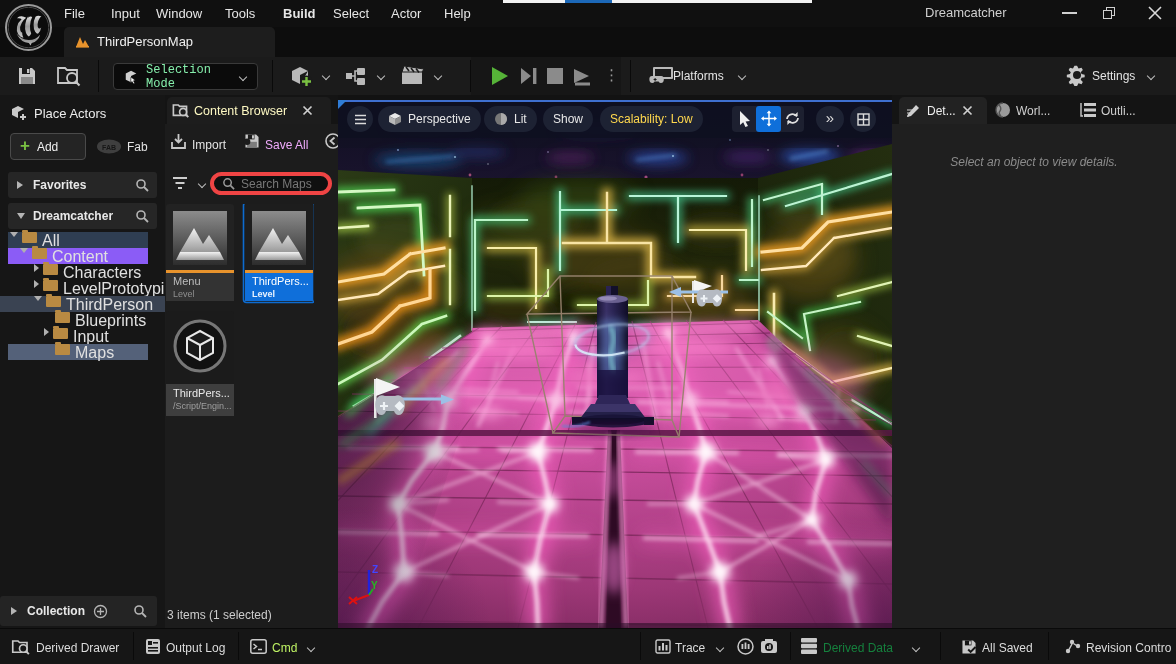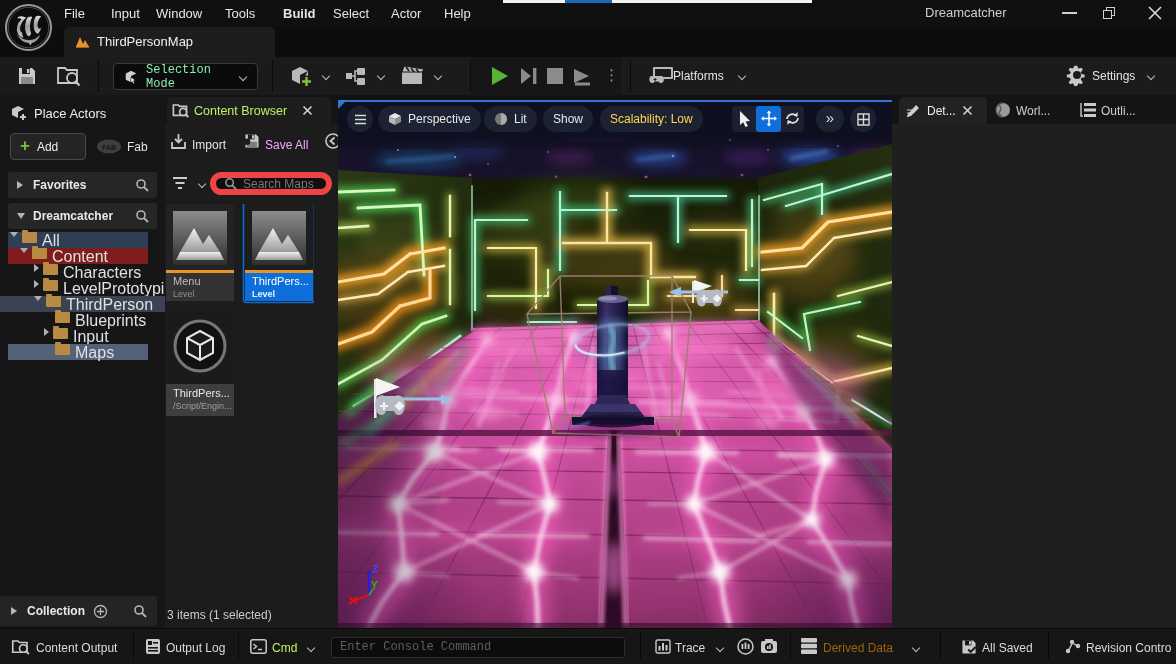--- a/index.html
+++ b/index.html
@@ -183,21 +183,21 @@
   </div>
 
   <style>
     .trow{position:absolute;height:16px;display:flex;align-items:flex-start;color:#e0e0e0;font-size:16px;}
     .tri-r{width:0;height:0;border-left:5px solid #b0b0b0;border-top:4px solid transparent;border-bottom:4px solid transparent;margin-right:4px;}
     .tri-d{width:0;height:0;border-top:5px solid #b0b0b0;border-left:4px solid transparent;border-right:4px solid transparent;margin-right:4px;}
     .fold{width:15px;height:11px;background:#b98a42;border-radius:1px;position:relative;margin-right:5px;flex:none;}
     .fold:before{content:"";position:absolute;top:-2px;left:0;width:6px;height:2px;background:#b98a42;border-radius:1px 1px 0 0;}
   </style>
   <div class="trow" style="left:8px;top:232px;width:140px;background:#2f3e52;"><span class="tri-d" style="margin-left:2px;"></span><span class="fold"></span>All</div>
-  <div class="trow" style="left:8px;top:248px;width:140px;background:#7f1d1d;"><span class="tri-d" style="margin-left:12px;"></span><span class="fold"></span>Content</div>
+  <div class="trow" style="left:8px;top:248px;width:140px;background:#8b5cf6;"><span class="tri-d" style="margin-left:12px;"></span><span class="fold"></span>Content</div>
   <div class="trow" style="left:8px;top:264px;"><span class="tri-r" style="margin-left:26px;"></span><span class="fold"></span>Characters</div>
   <div class="trow" style="left:8px;top:280px;"><span class="tri-r" style="margin-left:26px;"></span><span class="fold"></span>LevelPrototypi</div>
   <div class="trow" style="left:0px;top:296px;width:165px;background:#3a4352;"><span class="tri-d" style="margin-left:34px;"></span><span class="fold"></span>ThirdPerson</div>
   <div class="trow" style="left:8px;top:312px;"><span class="fold" style="margin-left:47px;"></span>Blueprints</div>
   <div class="trow" style="left:8px;top:328px;"><span class="tri-r" style="margin-left:36px;"></span><span class="fold"></span>Input</div>
   <div class="trow" style="left:8px;top:344px;width:140px;background:#546179;"><span class="fold" style="margin-left:47px;"></span>Maps</div>
 
   <div class="abs row" style="left:0px;top:596px;width:157px;height:30px;background:#242424;border-radius:3px;padding:0 10px;">
     <svg width="8" height="10">
         <path d="M1 1 L7 5 L1 9 Z" fill="#b5b5b5"></path>
@@ -214,21 +214,21 @@
   </div>
 
   <div class="abs" style="left:165px;top:95px;width:173px;height:537px;background:#1c1c1c;"></div>
   <div class="abs" style="left:165px;top:95px;width:173px;height:29px;background:#141414;"></div>
   <div class="abs" style="left:167px;top:97px;width:164px;height:27px;background:#1d1d1d;border-radius:5px 5px 0 0;"></div>
   <svg class="abs" style="left:172px;top:102px;" width="18" height="17" viewBox="0 0 26 24">
       <path d="M2 4 h7 l2 2 h10 v13 h-19 z" fill="none" stroke="#c8c8c8" stroke-width="2.4"></path>
       <circle cx="16" cy="14" r="5" fill="#1d1d1d" stroke="#c8c8c8" stroke-width="2.4"></circle>
       <path d="M19.5 17.5 L23.5 21.5" stroke="#c8c8c8" stroke-width="2.8"></path>
     </svg>
-  <div class="abs" style="left:194px;top:104px;color:#bef264;font-size:12.5px;">Content Browser</div>
+  <div class="abs" style="left:194px;top:104px;color:#fef9c3;font-size:12.5px;">Content Browser</div>
   <svg class="abs" style="left:302px;top:105px;" width="11" height="11">
       <path d="M1.5 1.5 L9.5 9.5 M9.5 1.5 L1.5 9.5" stroke="#cfcfcf" stroke-width="1.7"></path>
     </svg>
 
   <svg class="abs" style="left:169px;top:132px;" width="19" height="19" viewBox="0 0 19 19">
       <path d="M3 10 v6 h13 v-6" fill="none" stroke="#c8c8c8" stroke-width="1.8"></path>
       <path d="M9.5 2 v8 M6 7 l3.5 3.5 L13 7" fill="none" stroke="#c8c8c8" stroke-width="1.8"></path>
     </svg>
   <div class="abs" style="left:192px;top:138px;color:#e3e3e3;">Import</div>
   <svg class="abs" style="left:243px;top:132px;" width="18" height="18" viewBox="0 0 22 22">
@@ -242,21 +242,21 @@
   <div class="abs" style="left:265px;top:138px;color:#f0abfc;">Save All</div>
   <svg class="abs" style="left:325px;top:133px;" width="16" height="16" viewBox="0 0 16 16">
       <circle cx="8" cy="8" r="7" fill="none" stroke="#c8c8c8" stroke-width="1.6"></circle>
       <path d="M9.5 4.5 L5.5 8 L9.5 11.5" fill="none" stroke="#c8c8c8" stroke-width="1.8"></path>
     </svg>
 
   <svg class="abs" style="left:172px;top:176px;" width="18" height="14" viewBox="0 0 18 14">
       <path d="M1 2 h14 M3.5 7 h9 M6 12 h4" stroke="#cdcdcd" stroke-width="2"></path>
     </svg>
   <span class="abs chev" style="left:194px;top:180px;"></span>
-  <div class="abs row" style="left:210px;top:172px;width:122px;height:23px;background:#101010;border:6px solid #ef4444;border-radius:12px;padding:0 8px;">
+  <div class="abs row" style="left:210px;top:172px;width:122px;height:23px;background:#101010;border:4px solid #ef4444;border-radius:12px;padding:0 8px;">
     <svg width="13" height="13" viewBox="0 0 14 14">
         <circle cx="6" cy="6" r="4" fill="none" stroke="#9a9a9a" stroke-width="1.6"></circle>
         <path d="M9 9 L13 13" stroke="#9a9a9a" stroke-width="1.8"></path>
       </svg>
     <span style="margin-left:6px;color:#777;">Search Maps</span>
   </div>
 
   <svg class="abs" style="left:166px;top:204px;" width="148" height="212" viewBox="0 0 148 212">
     <defs>
       <linearGradient id="thumb" x1="0" y1="0" x2="0" y2="1">
@@ -797,46 +797,46 @@
       <path d="M8 1 a7 7 0 0 0 0 14 M4 3 q3 3 1 6 q-2 2 1 5" fill="none" stroke="#555" stroke-width="1.4"></path>
     </svg>
   <div class="abs" style="left:1016px;top:104px;color:#cfcfcf;">Worl...</div>
   <svg class="abs" style="left:1080px;top:103px;" width="16" height="14" viewBox="0 0 16 14">
       <rect x="4" y="0" width="12" height="3" fill="#c9c9c9"></rect>
       <rect x="4" y="5.5" width="12" height="3" fill="#c9c9c9"></rect>
       <rect x="4" y="11" width="12" height="3" fill="#c9c9c9"></rect>
       <path d="M1 0 v13 h2" stroke="#c9c9c9" stroke-width="1.4" fill="none"></path>
     </svg>
   <div class="abs" style="left:1101px;top:104px;color:#cfcfcf;">Outli...</div>
+  <div class="abs" style="left:892px;top:155px;width:284px;text-align:center;color:#8b8b8b;font-style:italic;">Select an object to view details.</div>
 
   <div class="abs" style="left:0;top:628px;width:1176px;height:36px;background:#161616;border-top:1px solid #0a0a0a;"></div>
   <svg class="abs" style="left:11px;top:638px;" width="20" height="18" viewBox="0 0 26 24">
       <path d="M2 4 h7 l2 2 h10 v13 h-19 z" fill="none" stroke="#c8c8c8" stroke-width="2.2"></path>
       <circle cx="16" cy="14" r="5" fill="#161616" stroke="#c8c8c8" stroke-width="2.2"></circle>
       <path d="M19.5 17.5 L23.5 21.5" stroke="#c8c8c8" stroke-width="2.6"></path>
     </svg>
-  <div class="abs" style="left:36px;top:641px;color:#dcdcdc;">Content Output</div>
+  <div class="abs" style="left:36px;top:641px;color:#dcdcdc;">Derived Drawer</div>
   <div class="sep abs" style="left:133px;top:632px;height:28px;"></div>
   <svg class="abs" style="left:145px;top:638px;" width="16" height="17" viewBox="0 0 16 17">
       <rect x="1" y="1" width="14" height="15" rx="2" fill="#c9c9c9"></rect>
       <rect x="3" y="3" width="4" height="4" fill="#161616"></rect>
       <rect x="8" y="4" width="5" height="1.6" fill="#161616"></rect>
       <rect x="3" y="9" width="10" height="1.6" fill="#161616"></rect>
       <rect x="3" y="12" width="10" height="1.6" fill="#161616"></rect>
     </svg>
   <div class="abs" style="left:166px;top:641px;color:#dcdcdc;">Output Log</div>
   <div class="sep abs" style="left:238px;top:632px;height:28px;"></div>
   <svg class="abs" style="left:250px;top:639px;" width="17" height="15" viewBox="0 0 17 15">
       <rect x="0.8" y="0.8" width="15.4" height="13.4" rx="2" fill="none" stroke="#c9c9c9" stroke-width="1.5"></rect>
       <path d="M3.5 5 L6.5 7.5 L3.5 10" fill="none" stroke="#c9c9c9" stroke-width="1.5"></path>
       <path d="M8 10.5 h4" stroke="#c9c9c9" stroke-width="1.5"></path>
     </svg>
   <div class="abs" style="left:272px;top:641px;color:#bef264;">Cmd</div>
   <span class="abs chev" style="left:303px;top:644px;"></span>
-  <div class="abs" style="left:331px;top:637px;width:294px;height:21px;background:#0c0c0c;border:1px solid #2e2e2e;border-radius:3px;color:#5f5f5f;font-family:'Liberation Mono',monospace;font-size:12px;line-height:19px;padding:0 8px;">Enter Console Command</div>
   <div class="sep abs" style="left:640px;top:632px;height:28px;"></div>
   <svg class="abs" style="left:655px;top:639px;" width="16" height="15" viewBox="0 0 16 15">
       <rect x="1" y="1" width="14" height="13" rx="1.5" fill="none" stroke="#c9c9c9" stroke-width="1.4"></rect>
       <rect x="3.5" y="7" width="2" height="4.5" fill="#c9c9c9"></rect>
       <rect x="7" y="4" width="2" height="7.5" fill="#c9c9c9"></rect>
       <rect x="10.5" y="6" width="2" height="5.5" fill="#c9c9c9"></rect>
     </svg>
   <div class="abs" style="left:675px;top:641px;color:#dcdcdc;">Trace</div>
   <span class="abs chev" style="left:712px;top:644px;"></span>
   <svg class="abs" style="left:737px;top:638px;" width="17" height="17">
@@ -851,21 +851,21 @@
       <circle cx="9" cy="10" r="4" fill="#161616"></circle>
       <rect x="7" y="9" width="1.6" height="3" fill="#c9c9c9"></rect>
       <rect x="9.2" y="7.5" width="1.6" height="4.5" fill="#c9c9c9"></rect>
     </svg>
   <div class="sep abs" style="left:790px;top:632px;height:28px;"></div>
   <svg class="abs" style="left:800px;top:637px;" width="18" height="18" viewBox="0 0 18 18">
       <rect x="1" y="1" width="16" height="4.4" rx="1" fill="#c9c9c9"></rect>
       <rect x="1" y="6.8" width="16" height="4.4" rx="1" fill="#c9c9c9"></rect>
       <rect x="1" y="12.6" width="16" height="4.4" rx="1" fill="#c9c9c9"></rect>
     </svg>
-  <div class="abs" style="left:823px;top:641px;color:#a16207;">Derived Data</div>
+  <div class="abs" style="left:823px;top:641px;color:#15803d;">Derived Data</div>
   <span class="abs chev" style="left:908px;top:644px;"></span>
   <div class="sep abs" style="left:940px;top:632px;height:28px;"></div>
   <svg class="abs" style="left:960px;top:638px;" width="18" height="18" viewBox="0 0 22 22">
       <path d="M3 3 h13 l3 3 v13 h-16 z" fill="#c8c8c8"></path>
       <rect x="6" y="3" width="8" height="6" fill="#161616"></rect>
       <rect x="11" y="4" width="2.4" height="4" fill="#c8c8c8"></rect>
       <path d="M10 14 l3 3 6-6" stroke="#161616" stroke-width="2.4" fill="none"></path>
     </svg>
   <div class="abs" style="left:982px;top:641px;color:#dcdcdc;">All Saved</div>
   <div class="sep abs" style="left:1048px;top:632px;height:28px;"></div>

